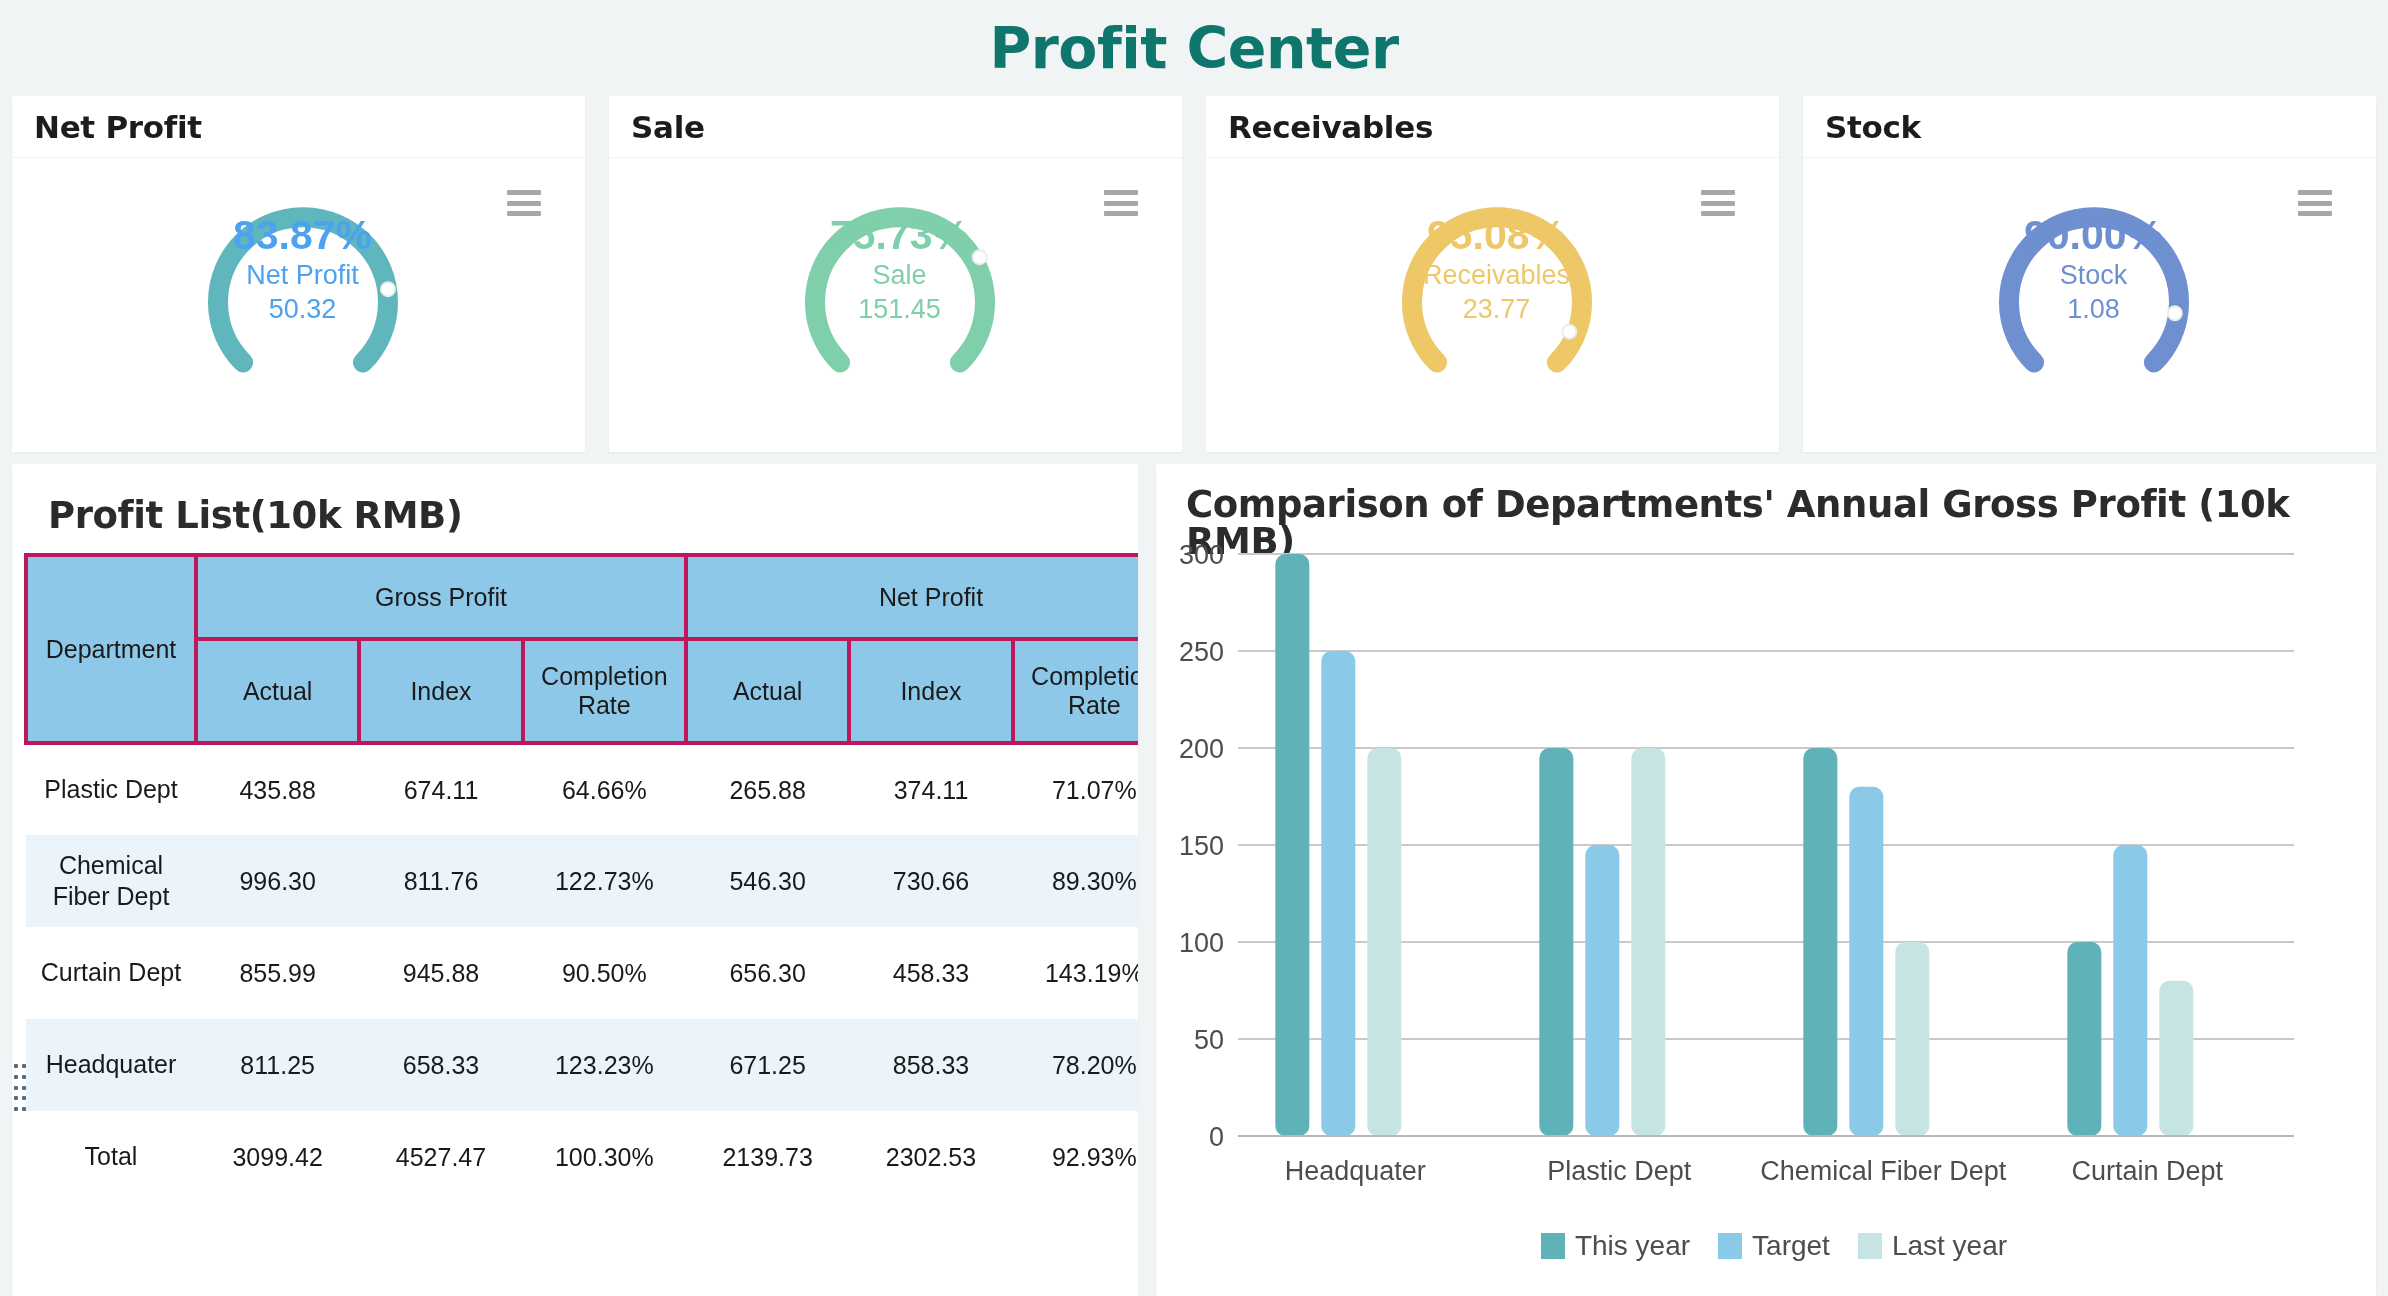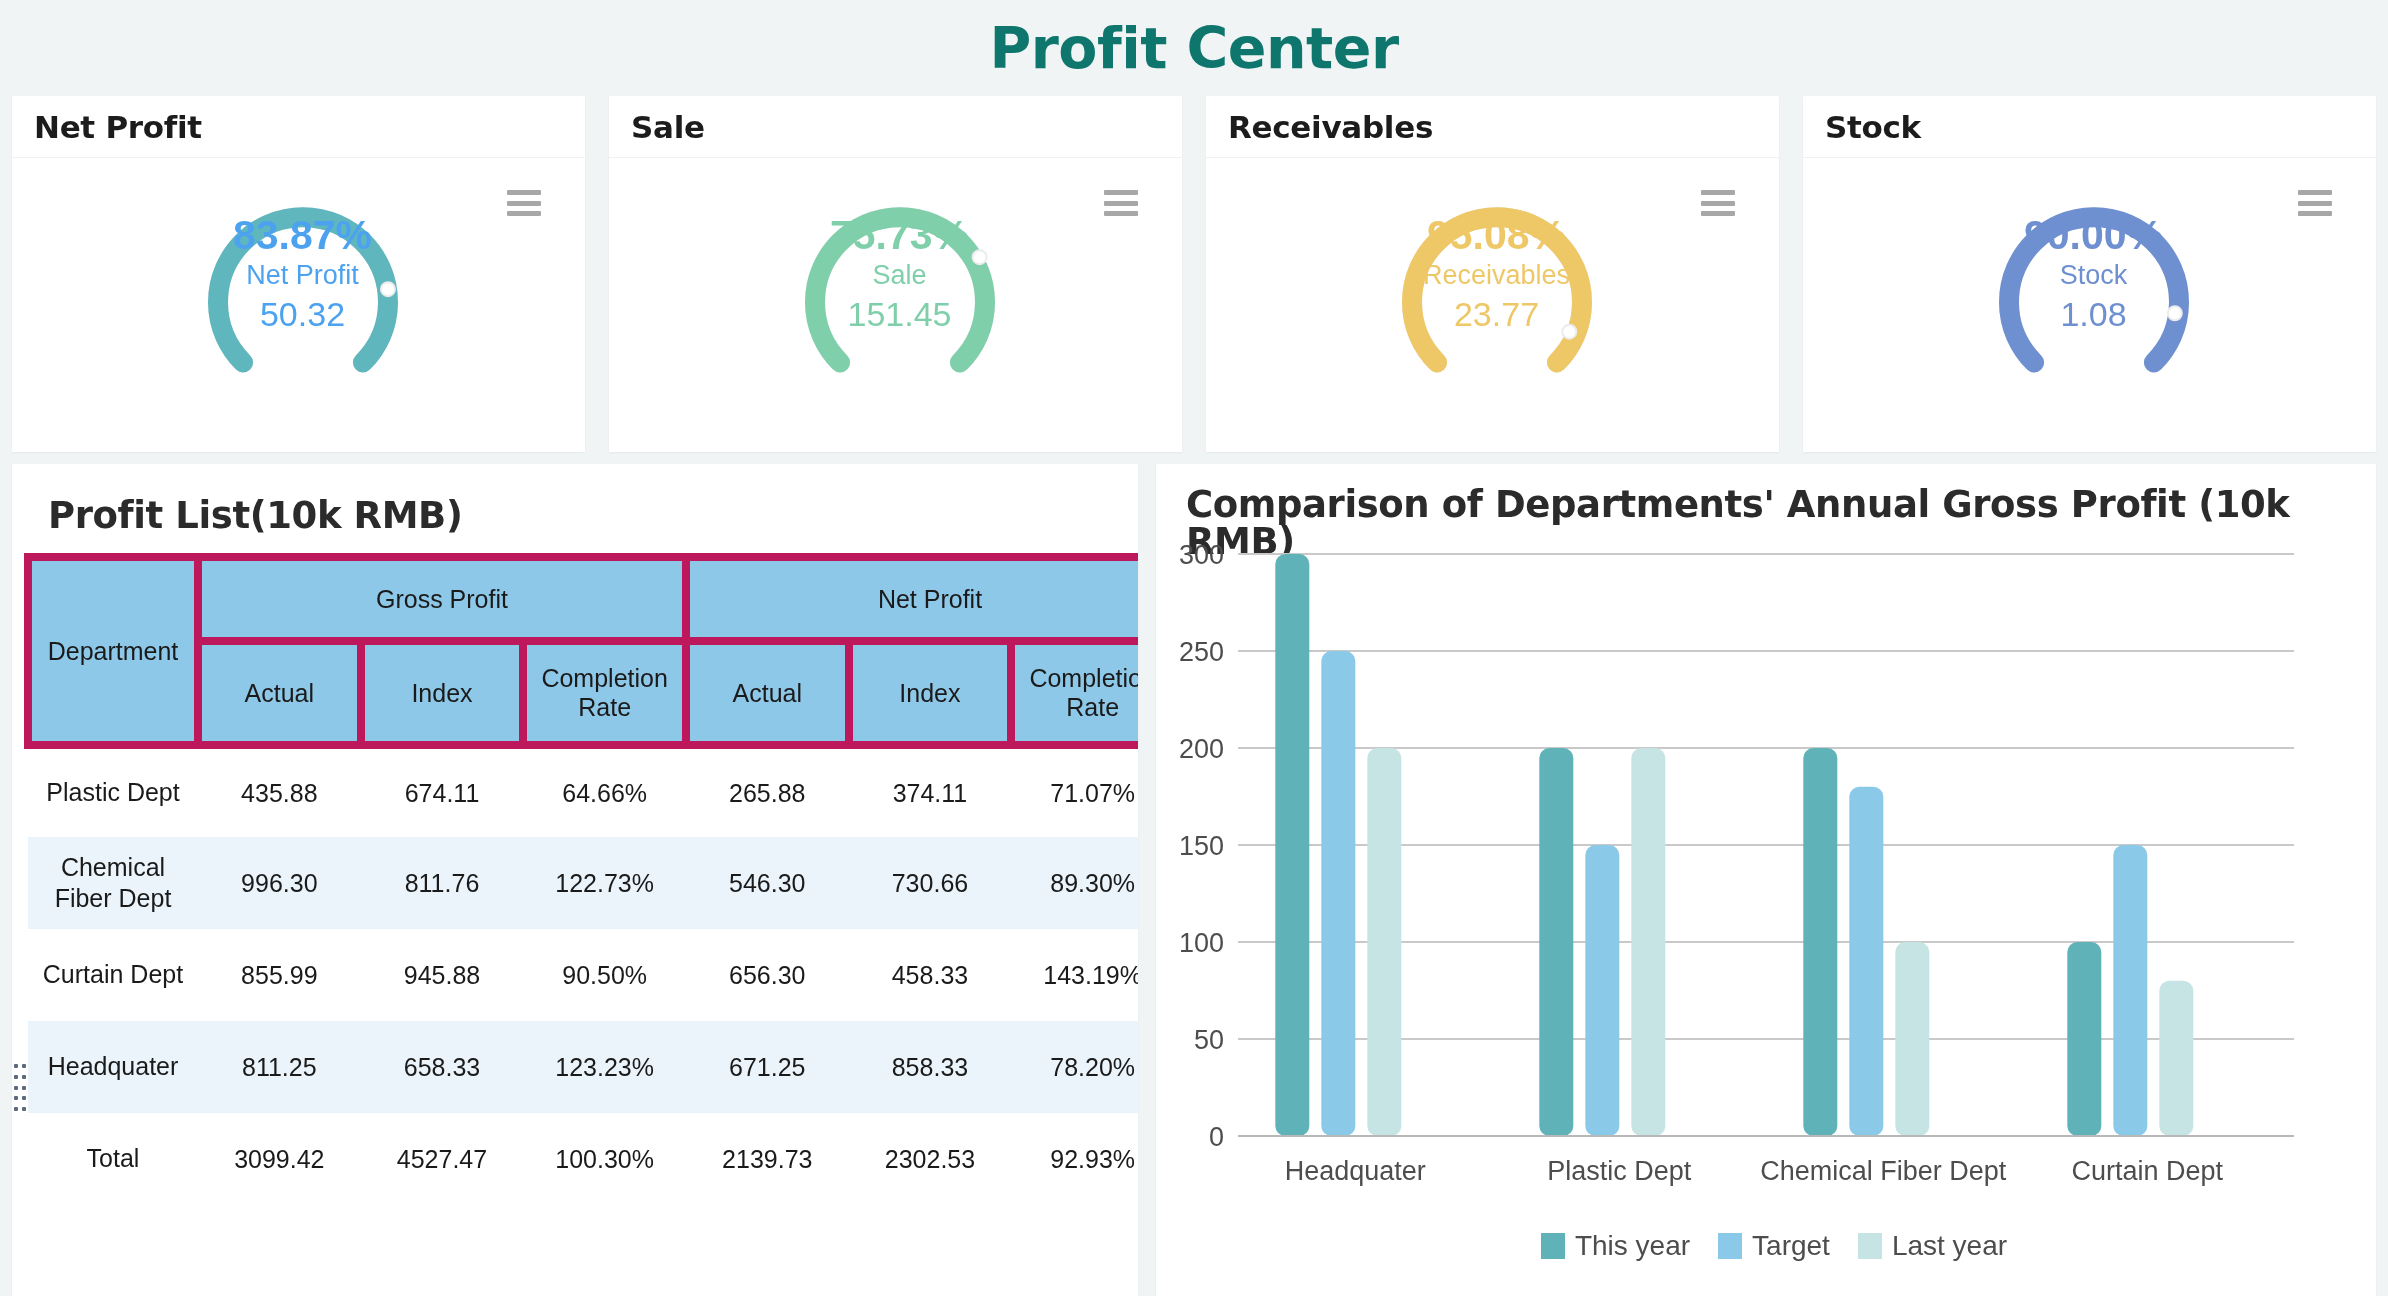--- a/index.html
+++ b/index.html
@@ -71,21 +71,21 @@
   .gauge { position: relative; width: 230px; height: 230px; }
   .gauge svg { display:block; }
   .gauge-center {
     position: absolute;
     left: 0; right: 0; top: 42px;
     text-align: center;
     pointer-events: none;
   }
   .gauge-pct { font-size: 41px; font-weight: bold; line-height: 1.05; font-family: "Liberation Sans", sans-serif; }
   .gauge-name { font-size: 27px; line-height: 1.35; }
-  .gauge-val  { font-size: 34px; line-height: 1.25; }
+  .gauge-val  { font-size: 27px; line-height: 1.25; }
 
   
   .bottom-row {
     display: flex;
     gap: 18px;
     padding: 12px 12px 0 12px;
     height: 844px;
   }
   .panel {
     background: #ffffff;
@@ -136,21 +136,21 @@
     margin-left: 12px;
     margin-top: 16px;
     border-collapse: collapse;
     table-layout: fixed;
   }
   table.profit th {
     background: #8ec8e8;
     color: #1a1a1a;
     font-weight: normal;
     font-size: 25px;
-    border: 8px solid #be185d;
+    border: 4px solid #be185d;
     padding: 8px 4px;
     text-align: center;
   }
   .th-dept { width: 170px; height: 188px; }
   .th-group { height: 84px; }
   .th-sub { height: 104px; }
   .th-highlight { background: #a9cdf0; }
   table.profit td {
     font-size: 25px;
     color: #1a1a1a;

